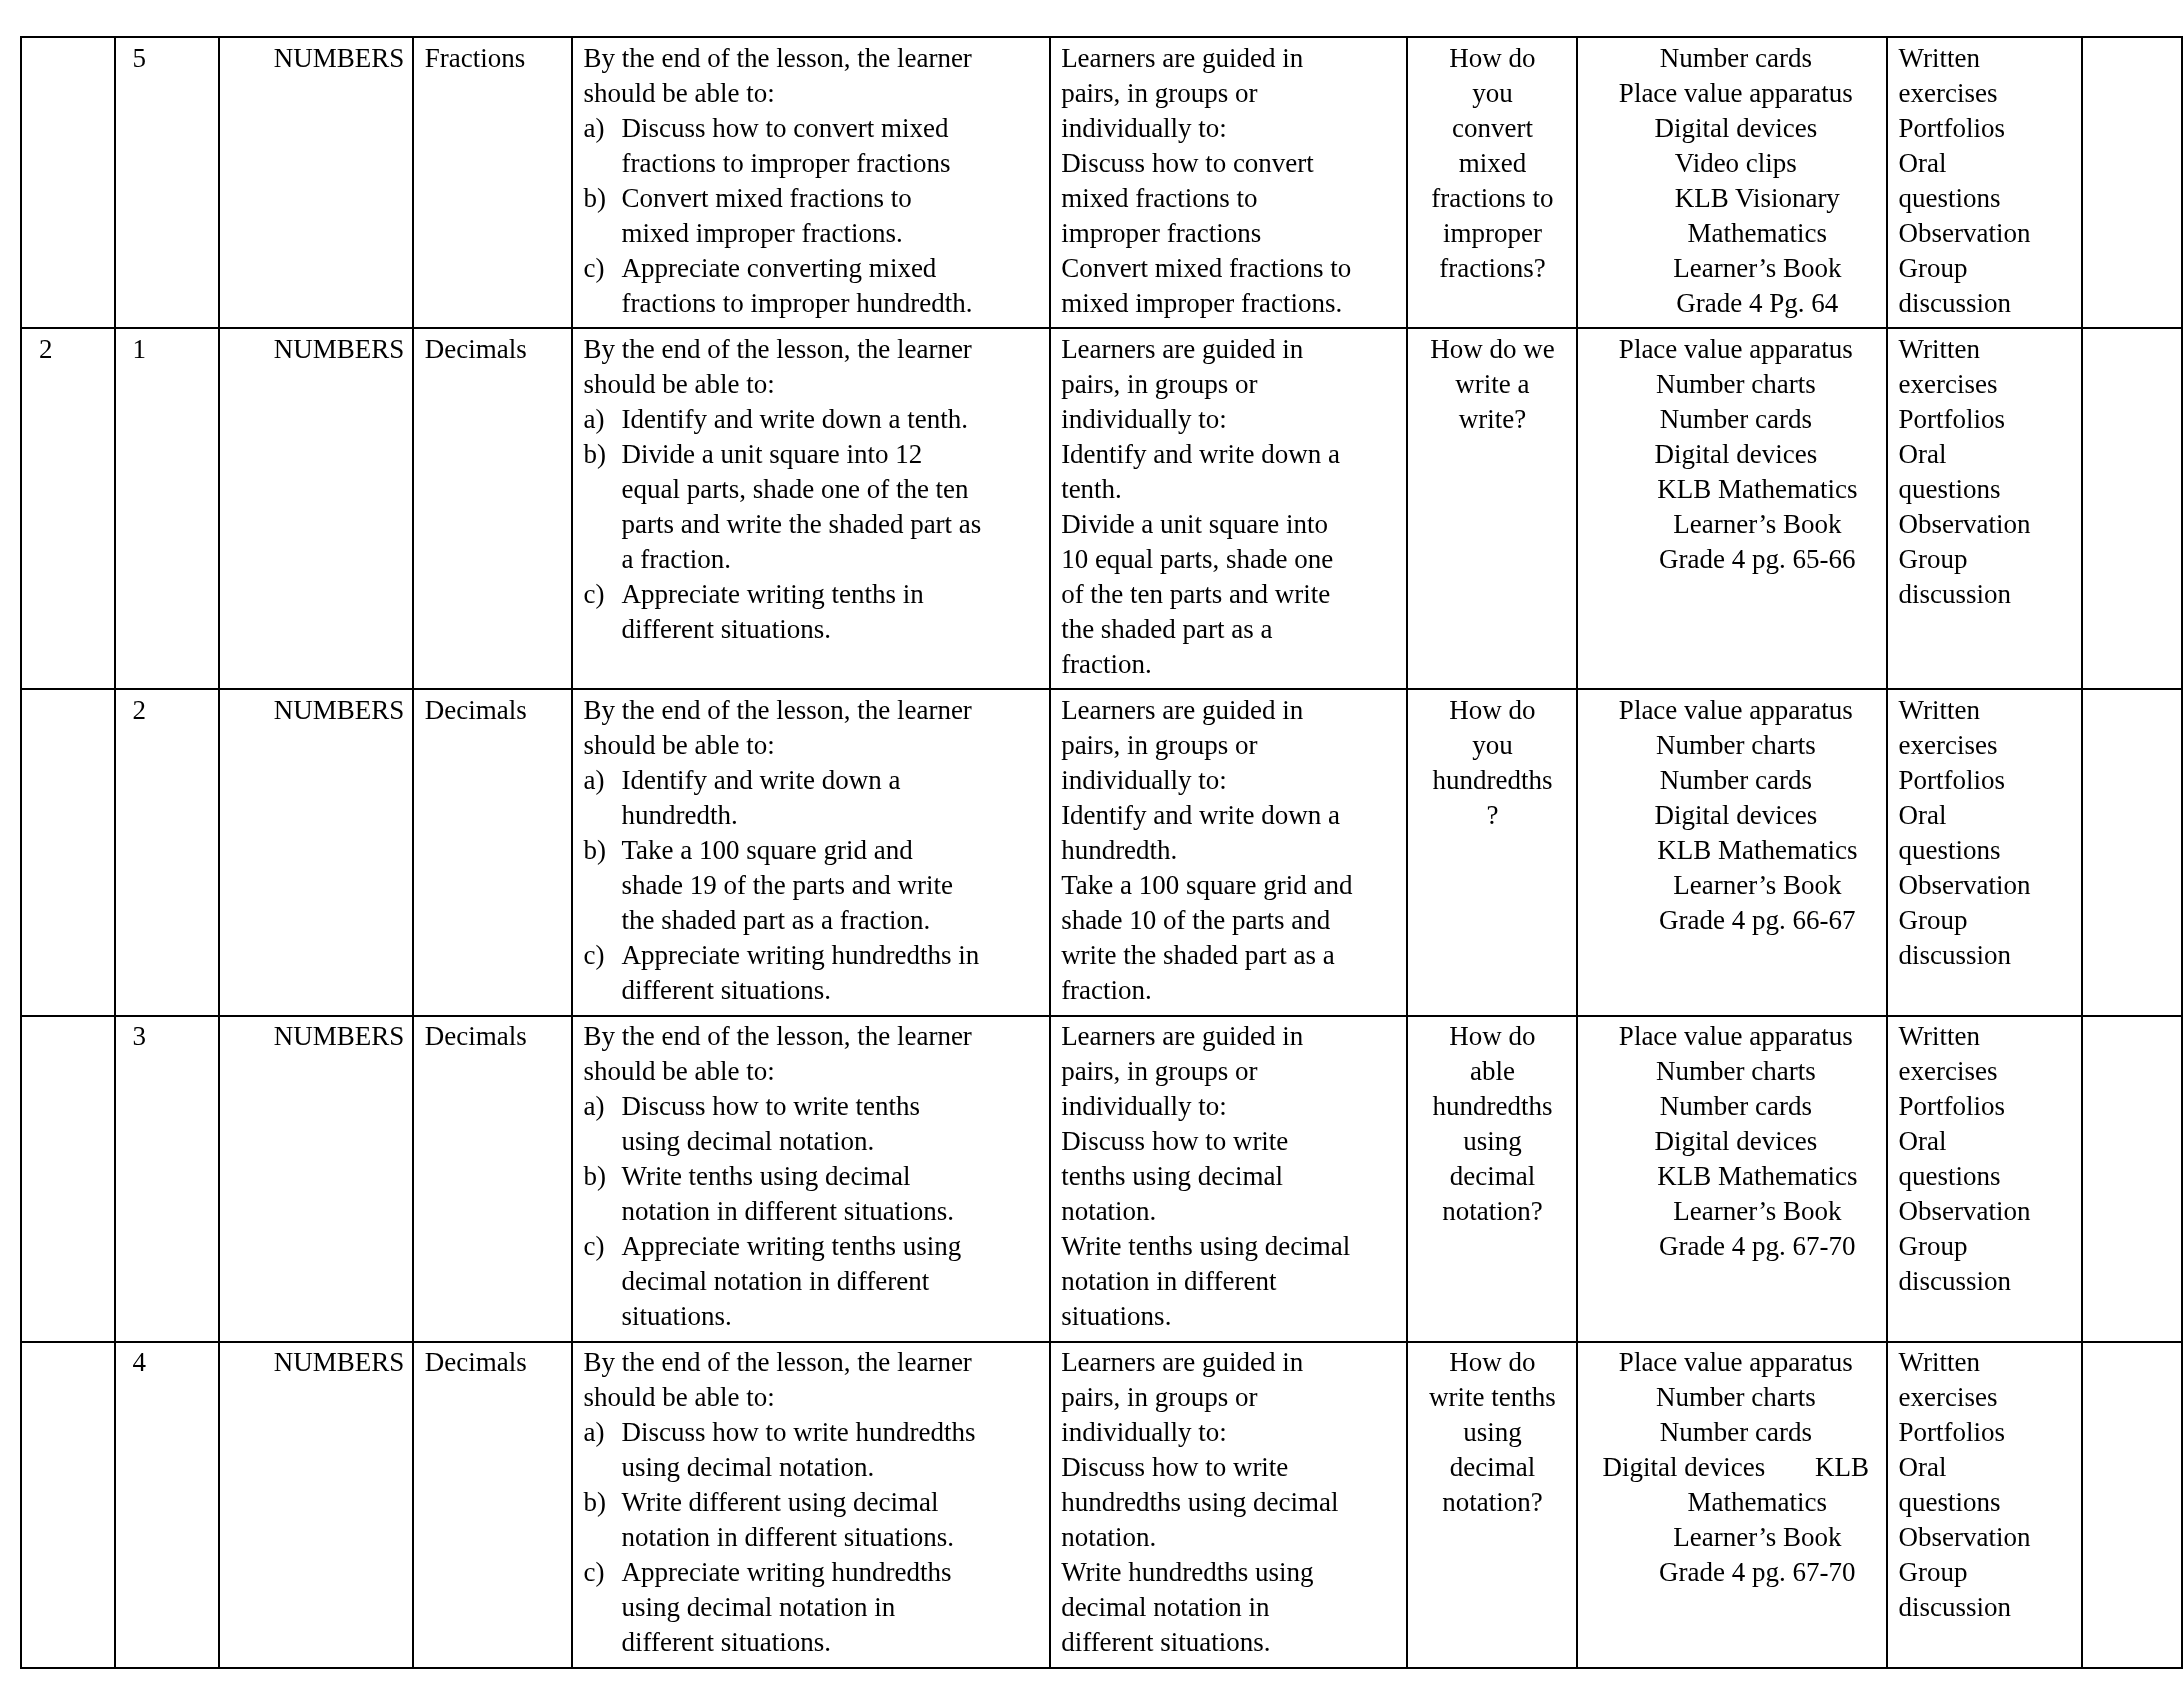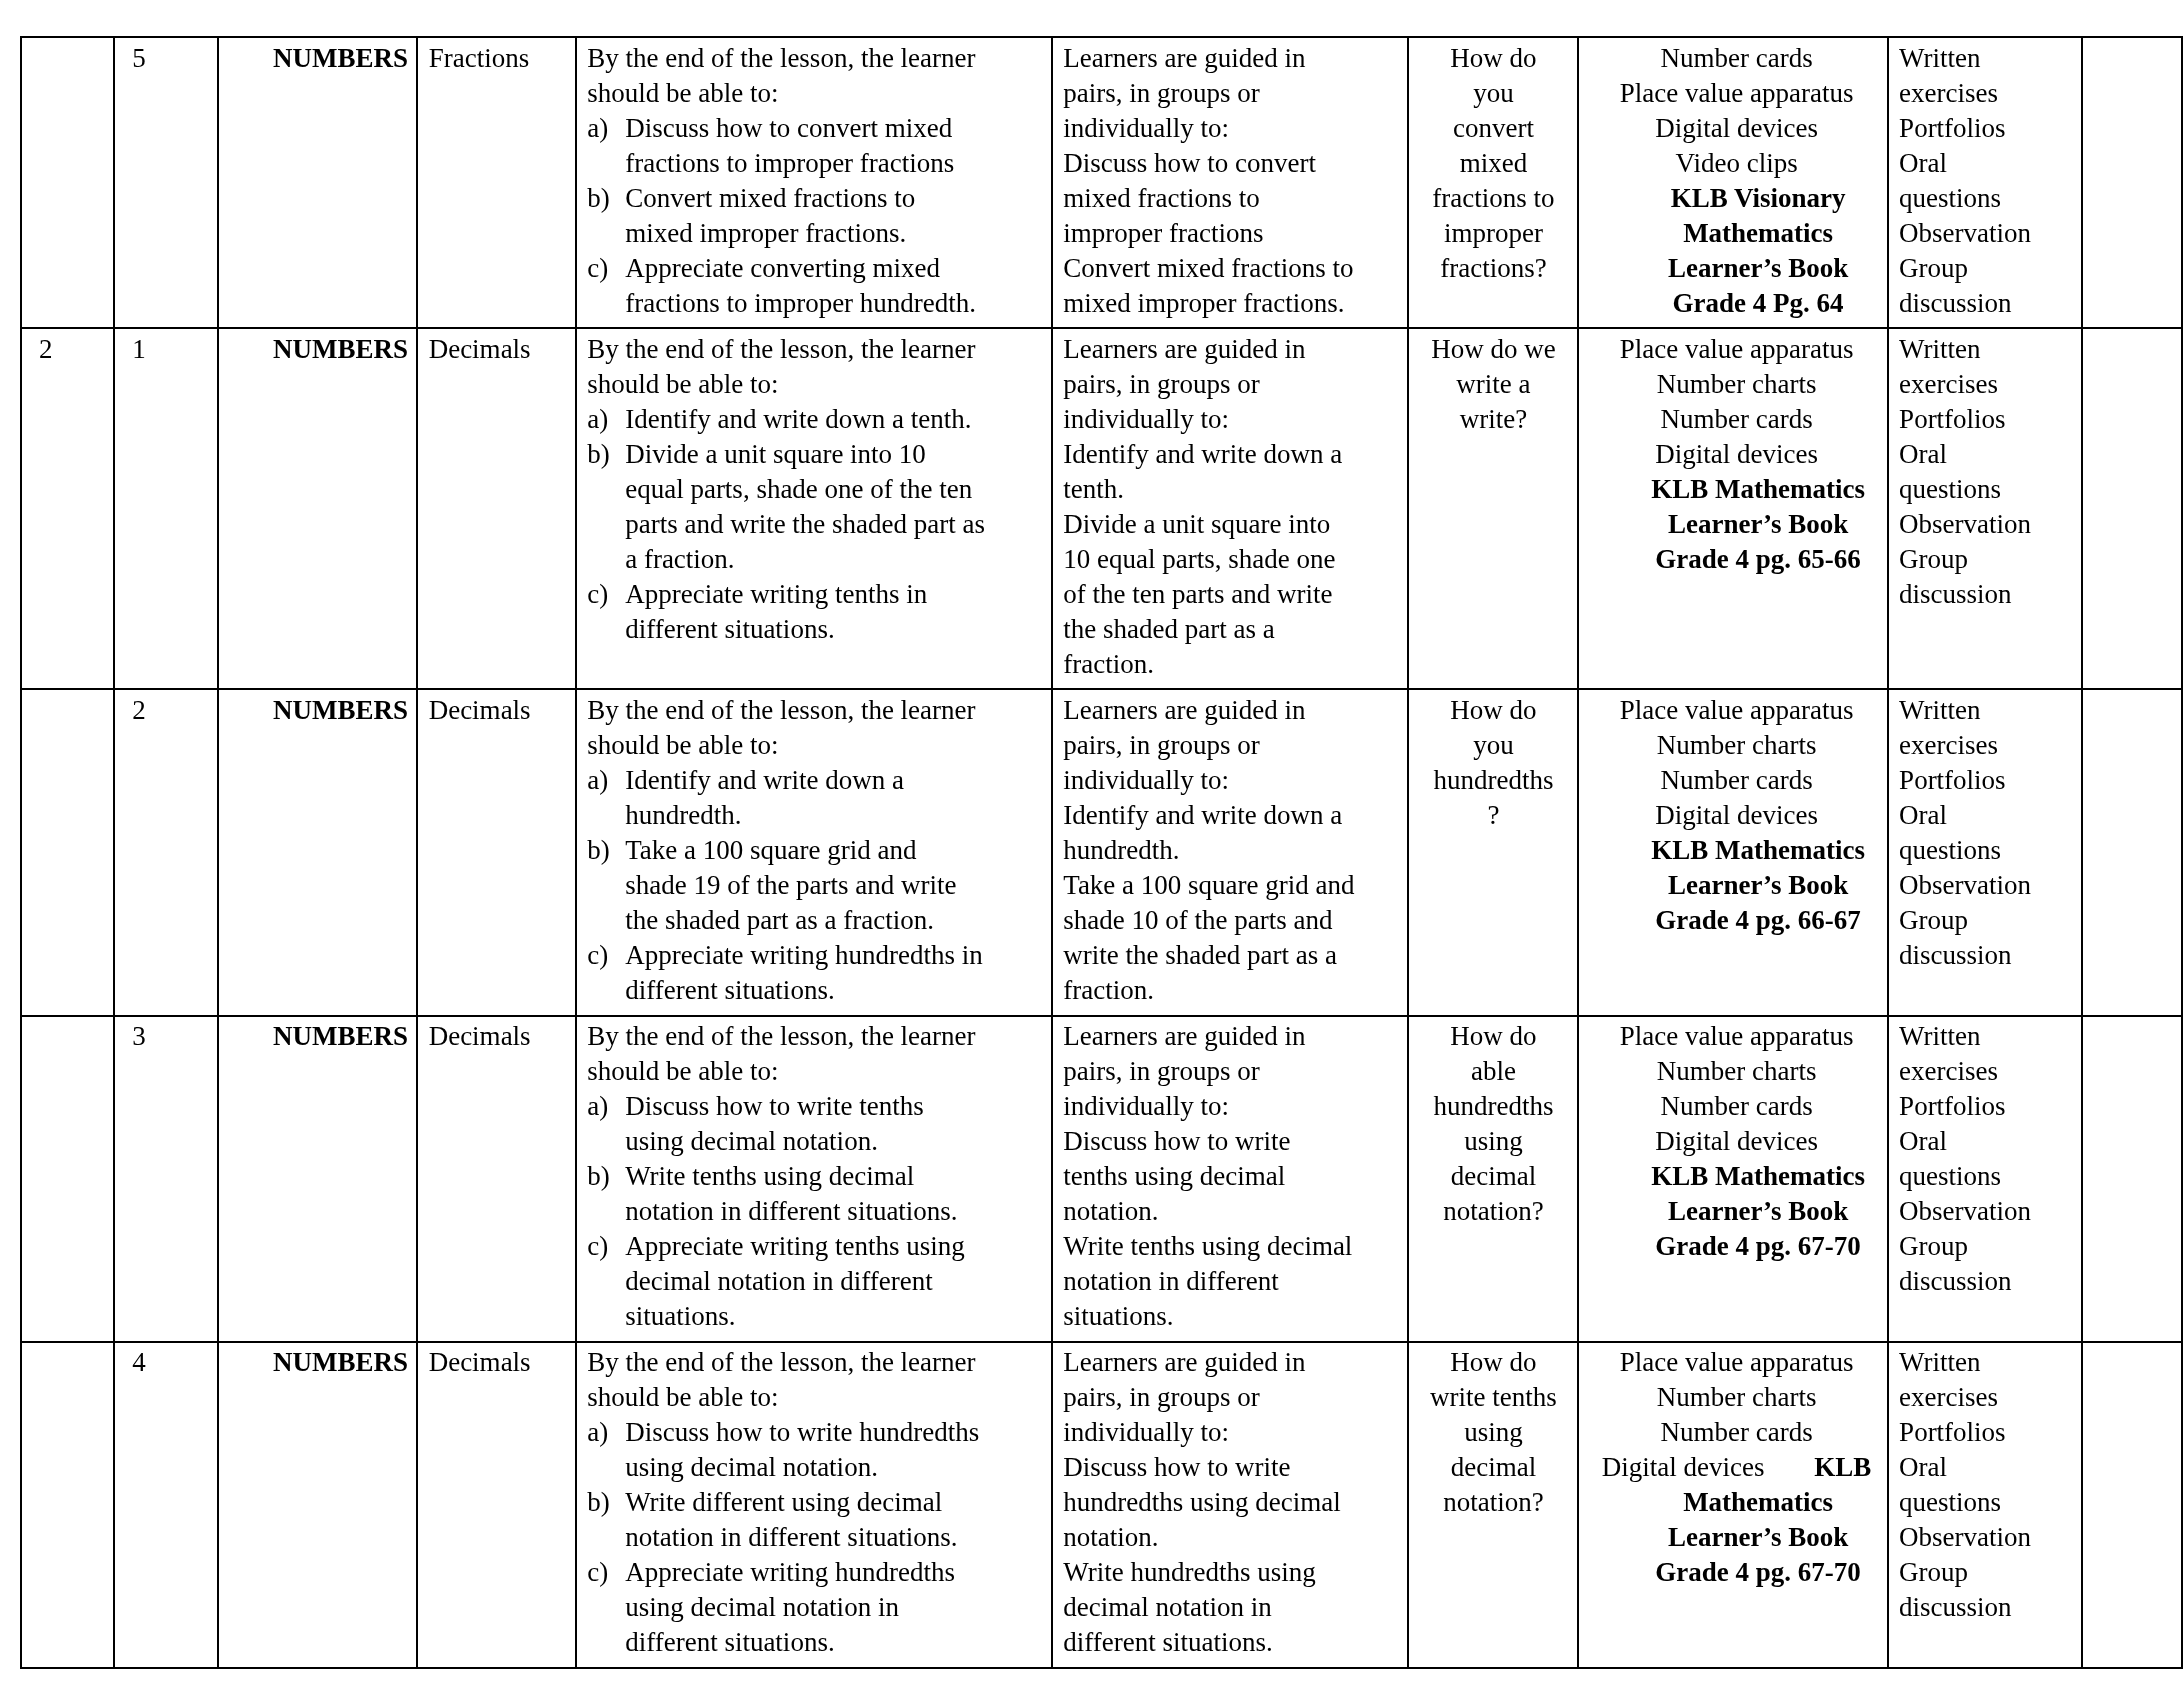--- a/index.html
+++ b/index.html
@@ -17,21 +17,21 @@
   }
   td{
     border:2px solid #000;
     vertical-align:top;
     padding:2.6px 8px 6.6px 10.6px;
     overflow:hidden;
   }
   td.c-week,td.c-lesson{padding-left:17px;}
   td.c-inquiry{padding-left:13.2px;padding-right:12px;text-align:center;}
   td.c-resources{padding-left:16px;text-align:center;}
-  .b{font-weight:bold;margin-left:43px;}
+  .b{font-weight:normal;margin-left:43px;}
   .oitem{display:flex;}
   .olabel{flex:0 0 38px;}
   .olines{flex:1 1 auto;}
   .line{min-height:35px;}
 </style>
 </head>
 <body>
 
 <table class="scheme">
   <colgroup>
@@ -150,21 +150,21 @@
           </div>
           <div class="oitem">
             <span class="olabel">a)</span>
             <div class="olines">
               <div class="line">Identify and write down a tenth.</div>
             </div>
           </div>
           <div class="oitem">
             <span class="olabel">b)</span>
             <div class="olines">
-              <div class="line">Divide a unit square into 10</div>
+              <div class="line">Divide a unit square into 12</div>
               <div class="line">equal parts, shade one of the ten</div>
               <div class="line">parts and write the shaded part as</div>
               <div class="line">a fraction.</div>
             </div>
           </div>
           <div class="oitem">
             <span class="olabel">c)</span>
             <div class="olines">
               <div class="line">Appreciate writing tenths in</div>
               <div class="line">different situations.</div>

